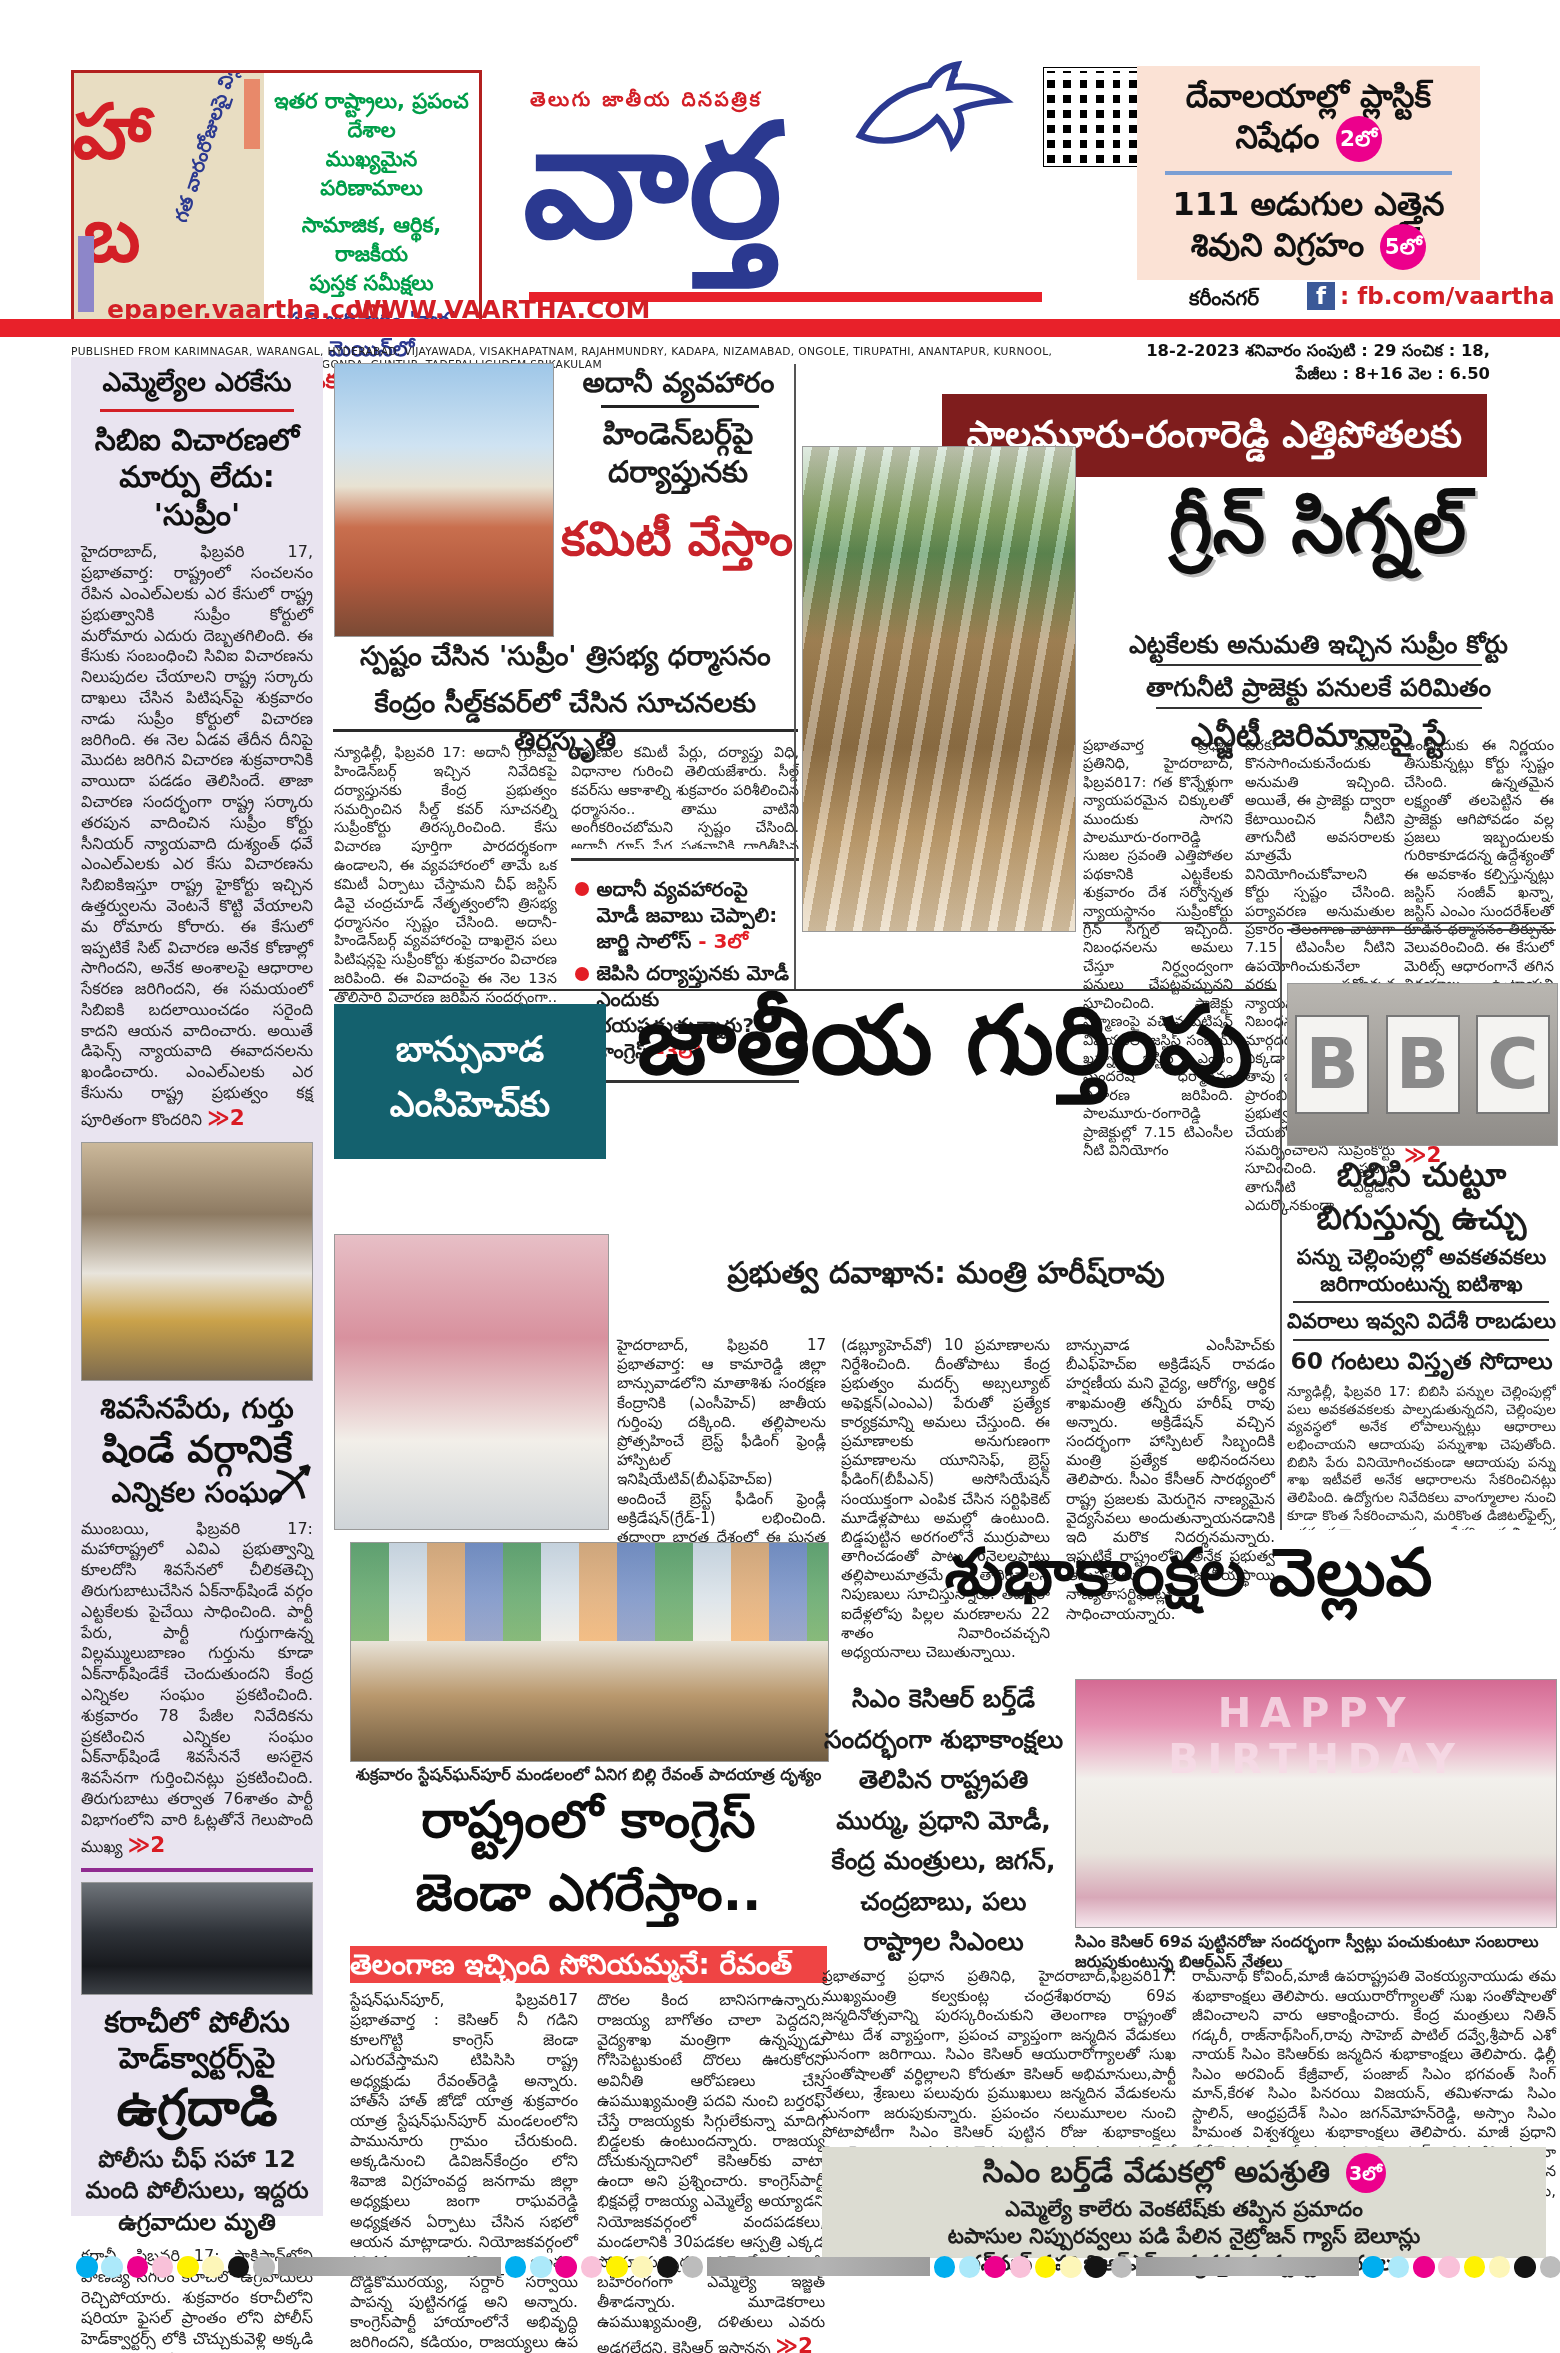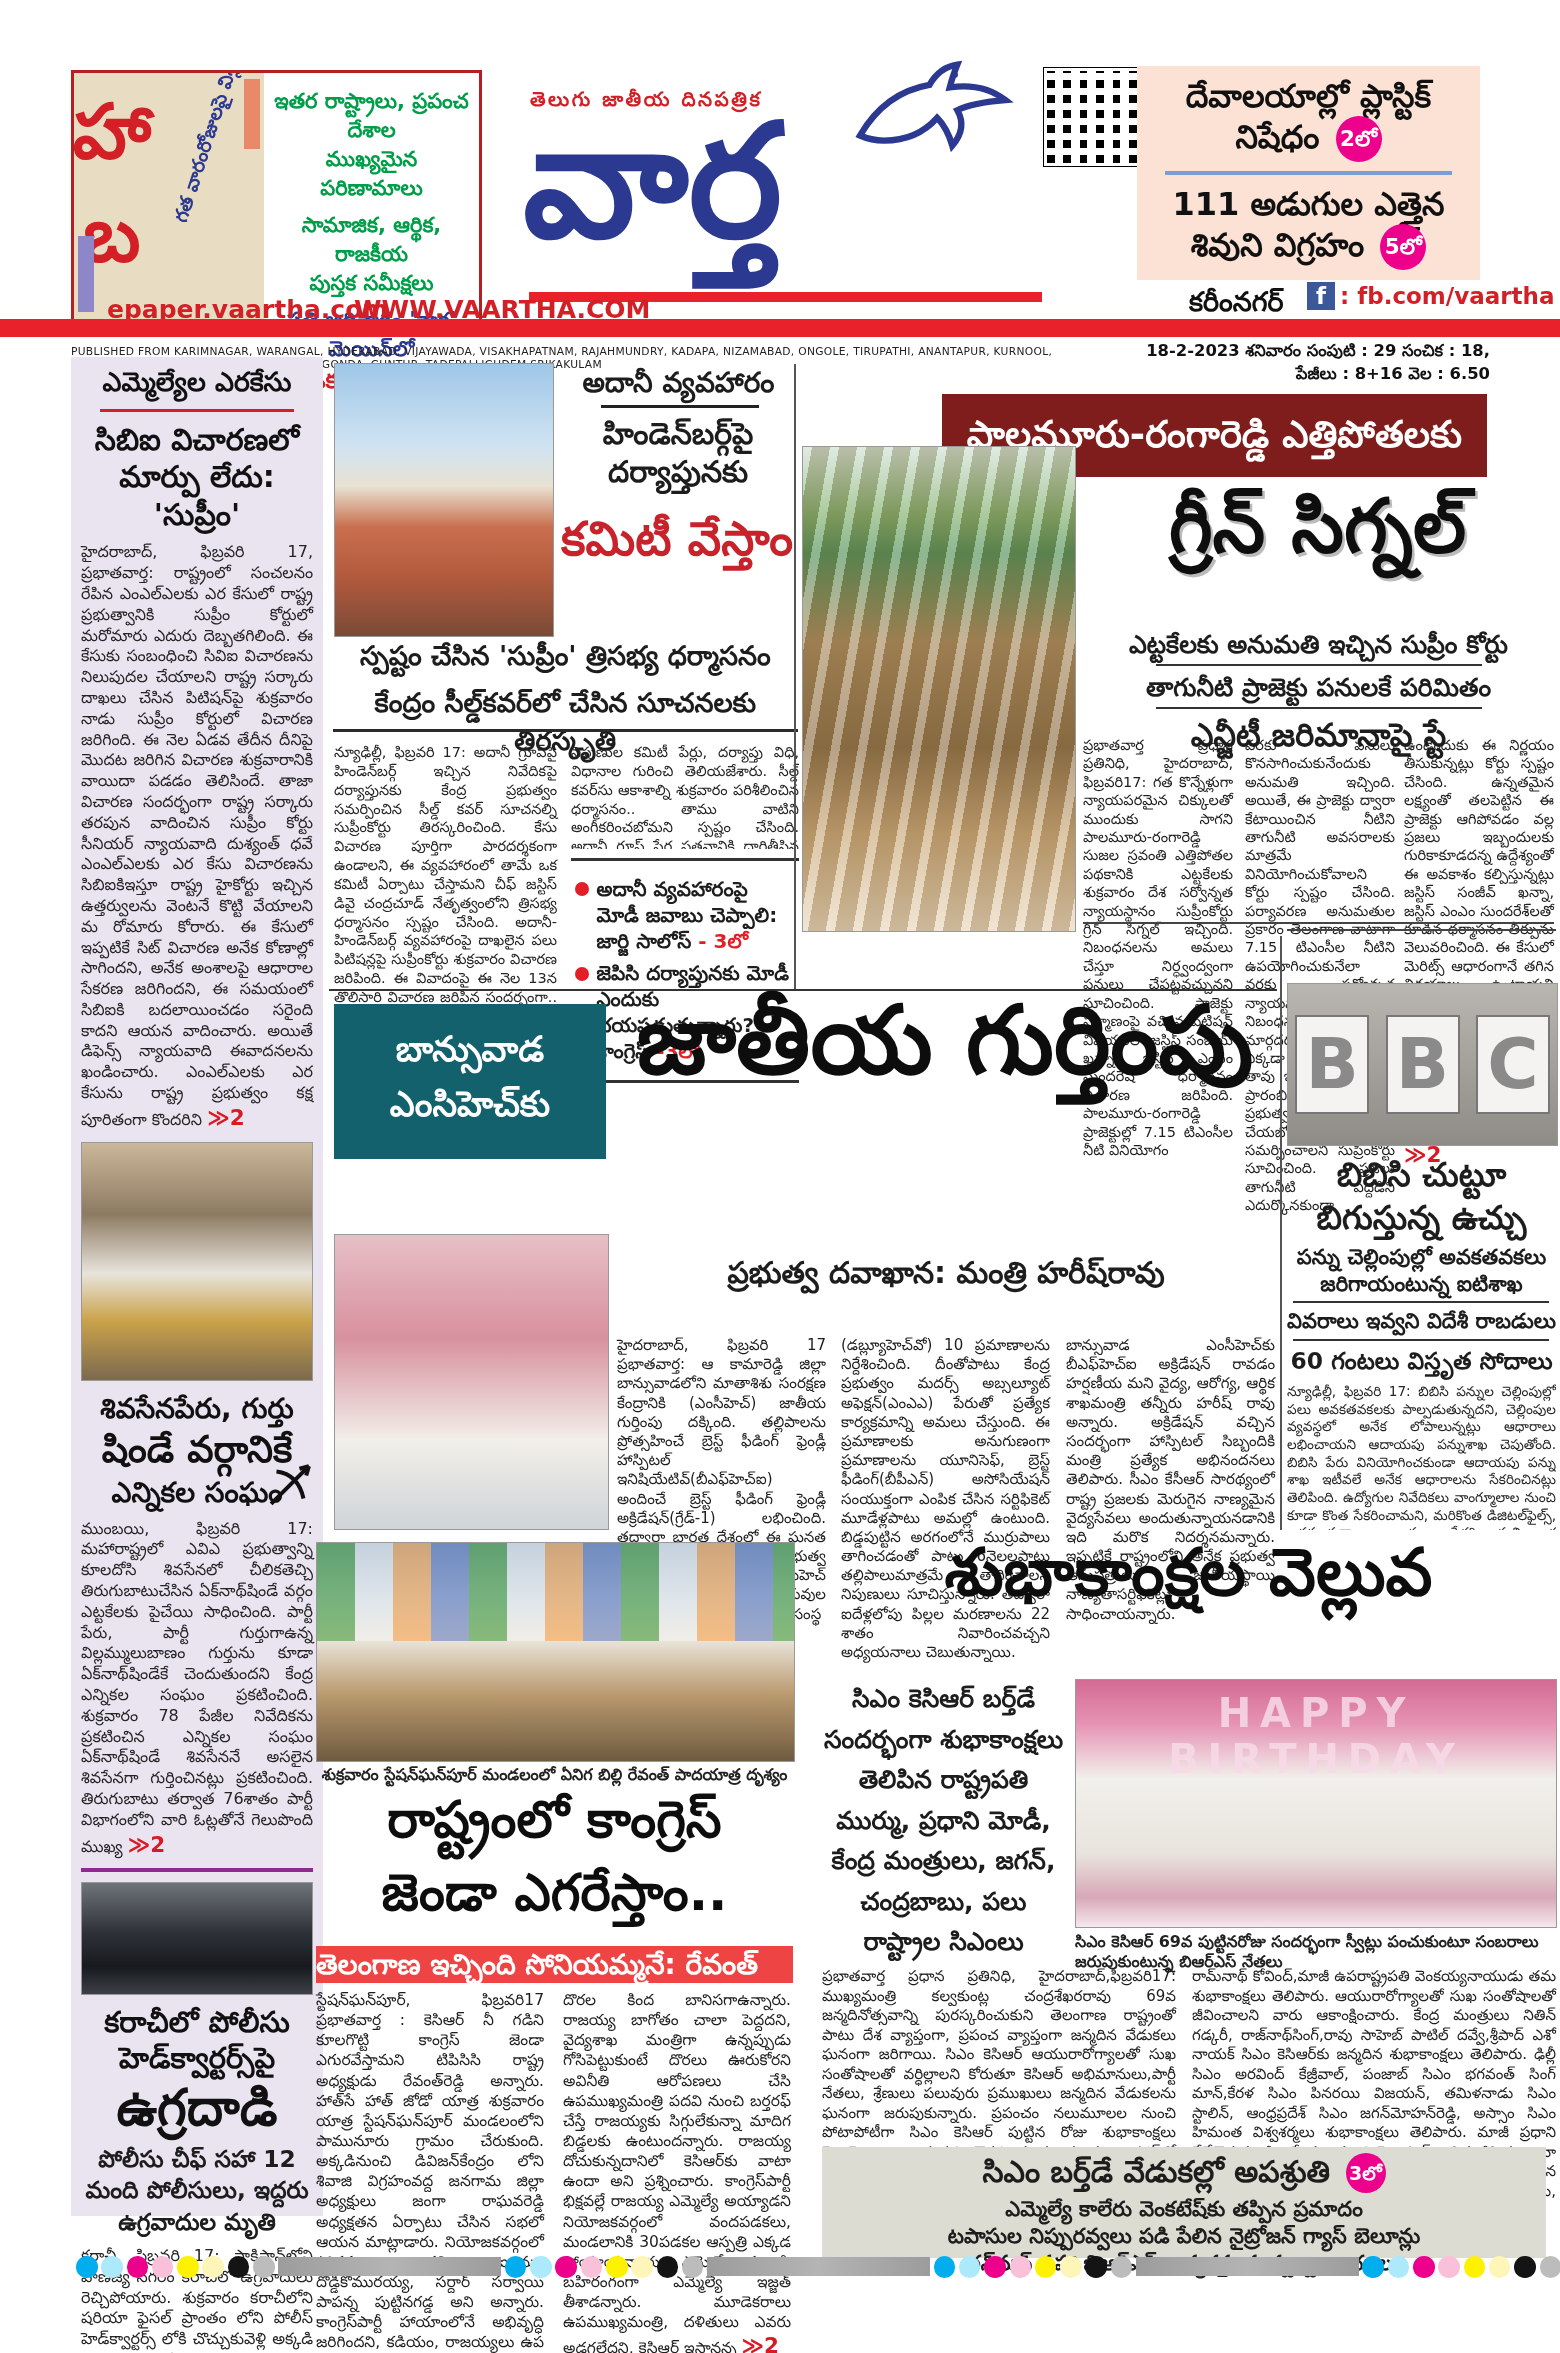--- a/index.html
+++ b/index.html
@@ -28,21 +28,21 @@
   .logo{left:523px;top:95px;width:525px;font-size:158px;line-height:1.1;font-weight:900;color:#2b3990;}
   .logo-underline{left:529px;top:292px;width:513px;height:9.5px;background:#e8212a;}
   .qr{left:1044px;top:68px;width:92px;height:92px;background:
       repeating-linear-gradient(0deg,#000 0 7.6px,#fff 7.6px 15px),
       repeating-linear-gradient(90deg,#000 0 7.6px,#fff 7.6px 16.4px);
       background-blend-mode:screen;border:3.8px solid #fff;outline:1.3px solid #000;}
   .topbox{left:1137px;top:66px;width:343px;height:214px;background:#fbe2d5;box-sizing:border-box;padding:10px 11.4px;}
   .topbox-item{font-size:32px;font-weight:900;color:#111;text-align:center;line-height:1.25;}
   .page-circle{display:inline-block;background:#ec008c;color:#fff;font-size:21.5px;font-weight:bold;border-radius:50%;width:46px;height:46px;line-height:46px;text-align:center;vertical-align:middle;margin-left:5px;}
   .topbox-div{height:4.4px;background:#7b9fd4;margin:8.9px 16.4px;}
-  .edition{left:1189px;top:286px;font-size:27px;font-weight:bold;color:#111;}
+  .edition{left:1189px;top:286px;font-size:20px;font-weight:bold;color:#111;}
   .fb-wrap{left:1307px;top:282px;display:flex;align-items:center;gap:5px;}
   .fb-sq{width:28px;height:28px;background:#3b5998;color:#fff;font-size:23px;font-weight:900;text-align:center;line-height:29px;}
   .fb-txt{color:#d31f26;font-size:23px;font-weight:900;}
   .red-bar{left:0;top:319px;width:1561px;height:17.7px;background:#e8212a;}
   .published{left:71px;top:345px;width:1075px;font-size:10.7px;color:#222;letter-spacing:0.3px;}
   .dateline{left:1144px;top:341px;width:346px;font-size:16.4px;font-weight:bold;color:#111;text-align:right;}
   
   .left-col{left:71px;top:357px;width:252px;background:#e9e4f0;padding:8.9px 10px;box-sizing:border-box;}
   .lc-kicker{font-size:26.6px;font-weight:900;text-align:center;color:#111;}
   .lc-kicker-rule{height:3.2px;background:#d31f26;margin:5px 19px 8.9px;}
@@ -77,21 +77,21 @@
   .mch-photo{left:5px;top:243px;width:273px;height:294px;}
   .mch-col{top:345px;width:209px;height:190px;font-size:15px;line-height:1.28;text-align:justify;}
   
   .bbc-wrap{left:1287px;top:929px;width:269px;height:604px;}
   .bbc-photo{left:0;top:54px;width:269px;height:161px;background:linear-gradient(180deg,#b9b6b1,#8f8c88);display:flex;align-items:center;justify-content:center;gap:16.4px;}
   .bbc-letter{width:70px;height:95px;background:#f4f3f1;color:#8a8a8a;font-size:70px;font-weight:900;text-align:center;line-height:95px;border:2.5px solid #777;}
   .bbc-h{left:0;width:269px;font-size:33px;font-weight:900;text-align:center;line-height:1.2;}
   .bbc-deck{left:0;width:269px;font-size:21px;font-weight:900;text-align:center;line-height:1.3;}
   .bbc-drule{left:6.3px;width:256px;height:1.9px;background:#333;}
   
-  .cong-wrap{left:311px;top:1536px;width:487px;height:718px;}
+  .cong-wrap{left:345px;top:1536px;width:487px;height:718px;}
   .cong-photo{left:5px;top:6.3px;width:477px;height:218px;}
   .cong-h{left:0;width:487px;font-size:51px;font-weight:900;text-align:center;line-height:1.1;color:#0d0d0d;}
   .cong-strip{left:5px;top:410px;width:477px;height:37px;background:#ef4444;color:#fff;font-size:28px;font-weight:900;text-align:left;line-height:37px;}
   .cong-col{top:454px;width:228px;height:253px;font-size:15.5px;line-height:1.3;text-align:justify;}
   
   .bd-wrap{left:822px;top:1524px;width:733px;height:733px;}
   .bd-headline{left:0;top:9.5px;width:733px;font-size:66px;font-weight:900;text-align:center;color:#0d0d0d;}
   .bd-side{left:0;top:155px;width:243px;font-size:25px;font-weight:900;text-align:center;line-height:1.62;}
   .bd-photo{left:253px;top:155px;width:480px;height:247px;}
   .bd-caption{left:253px;top:408px;width:480px;}

